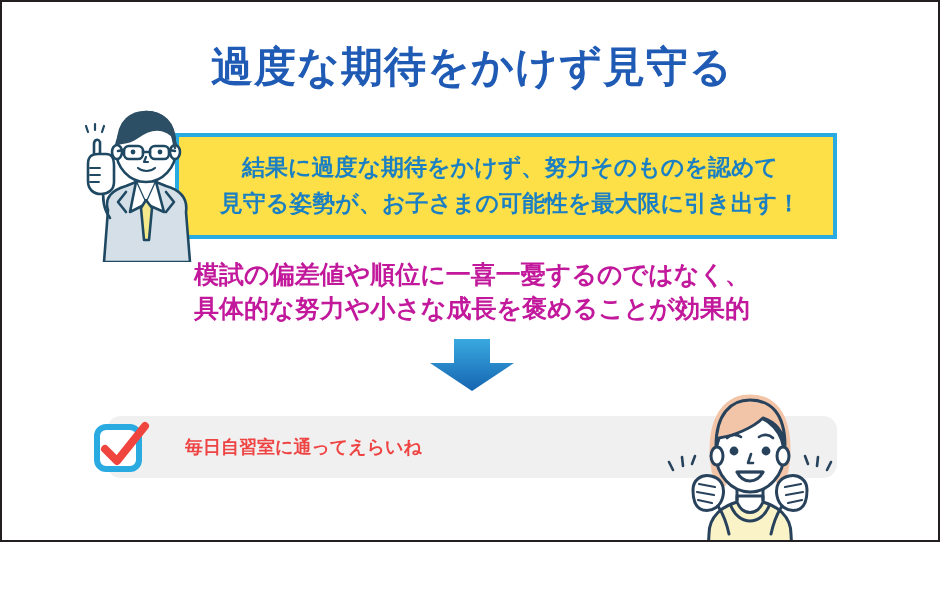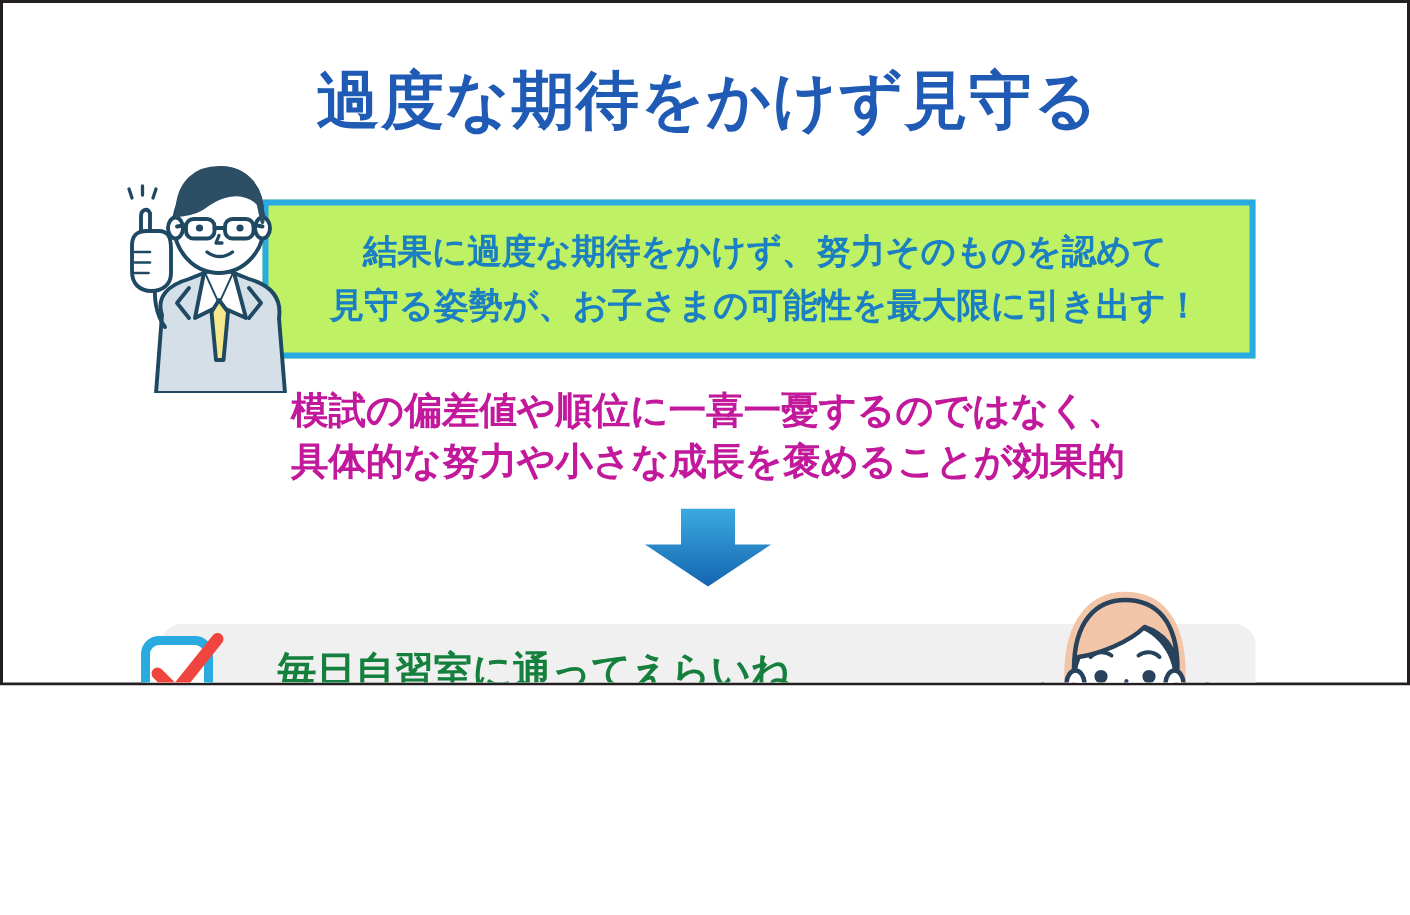--- a/index.html
+++ b/index.html
@@ -6,21 +6,21 @@
     margin: 0;
     padding: 0;
     background: #ffffff;
   }
   body {
     font-family: "Liberation Sans", "DejaVu Sans", sans-serif;
   }
   #slide {
     position: relative;
     width: 940px;
-    height: 457px;
+    height: 542px;
     background: #ffffff;
     border: 2px solid #231f20;
     box-sizing: border-box;
     overflow: hidden;
   }
 
   
   #title {
     position: absolute;
     top: 42px;
@@ -37,21 +37,21 @@
 
   
   #statement-box {
     position: absolute;
     left: 173px;
     top: 131px;
     width: 662px;
     height: 106px;
     border: 4px solid #29abe2;
     box-sizing: border-box;
-    background: #bef264;
+    background: #fde047;
   }
   #statement-text {
     position: absolute;
     left: 0;
     top: 13px;
     width: 662px;
     text-align: center;
     font-size: 23px;
     font-weight: bold;
     color: #1b7fc4;
@@ -106,23 +106,23 @@
     top: -3px;
     width: 68px;
     height: 68px;
   }
   .check-label {
     position: absolute;
     left: 78px;
     top: 0;
     height: 62px;
     line-height: 62px;
-    font-size: 26px;
-    font-weight: bold;
-    color: #15803d;
+    font-size: 18px;
+    font-weight: bold;
+    color: #ef4444;
     white-space: nowrap;
   }
 
   
   #teacher-illustration {
     position: absolute;
     left: 72px;
     top: 98px;
     width: 140px;
     height: 162px;

